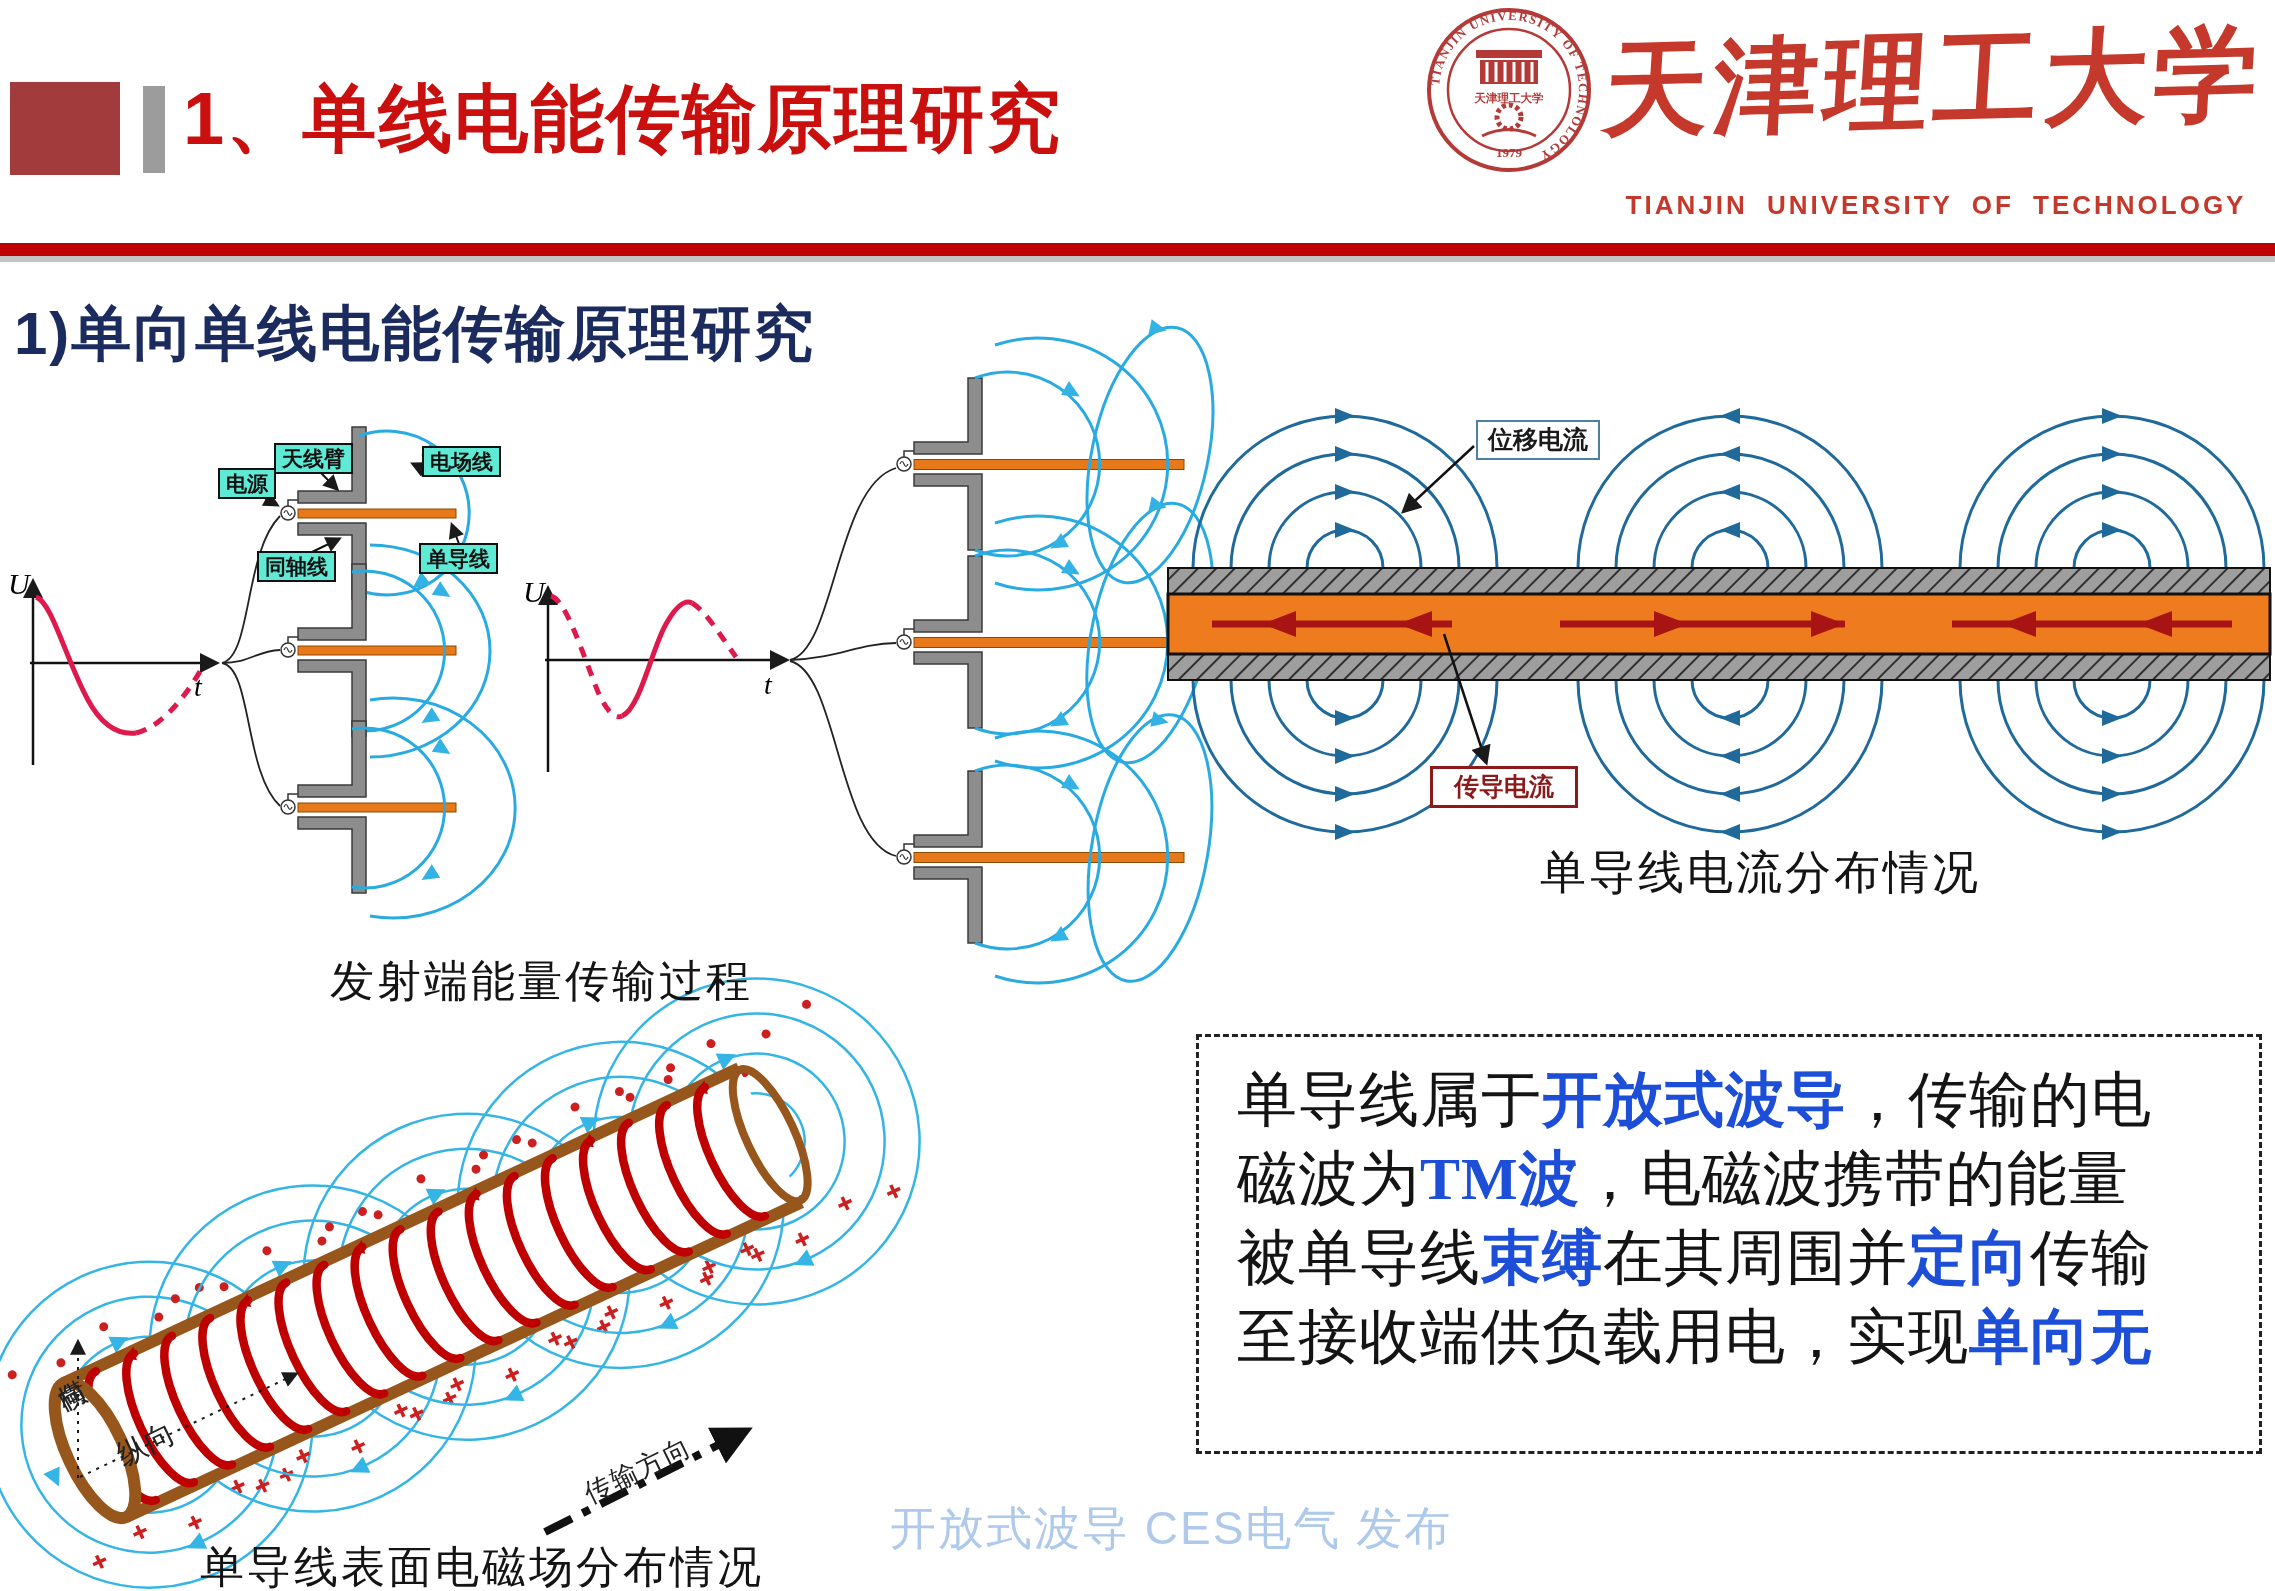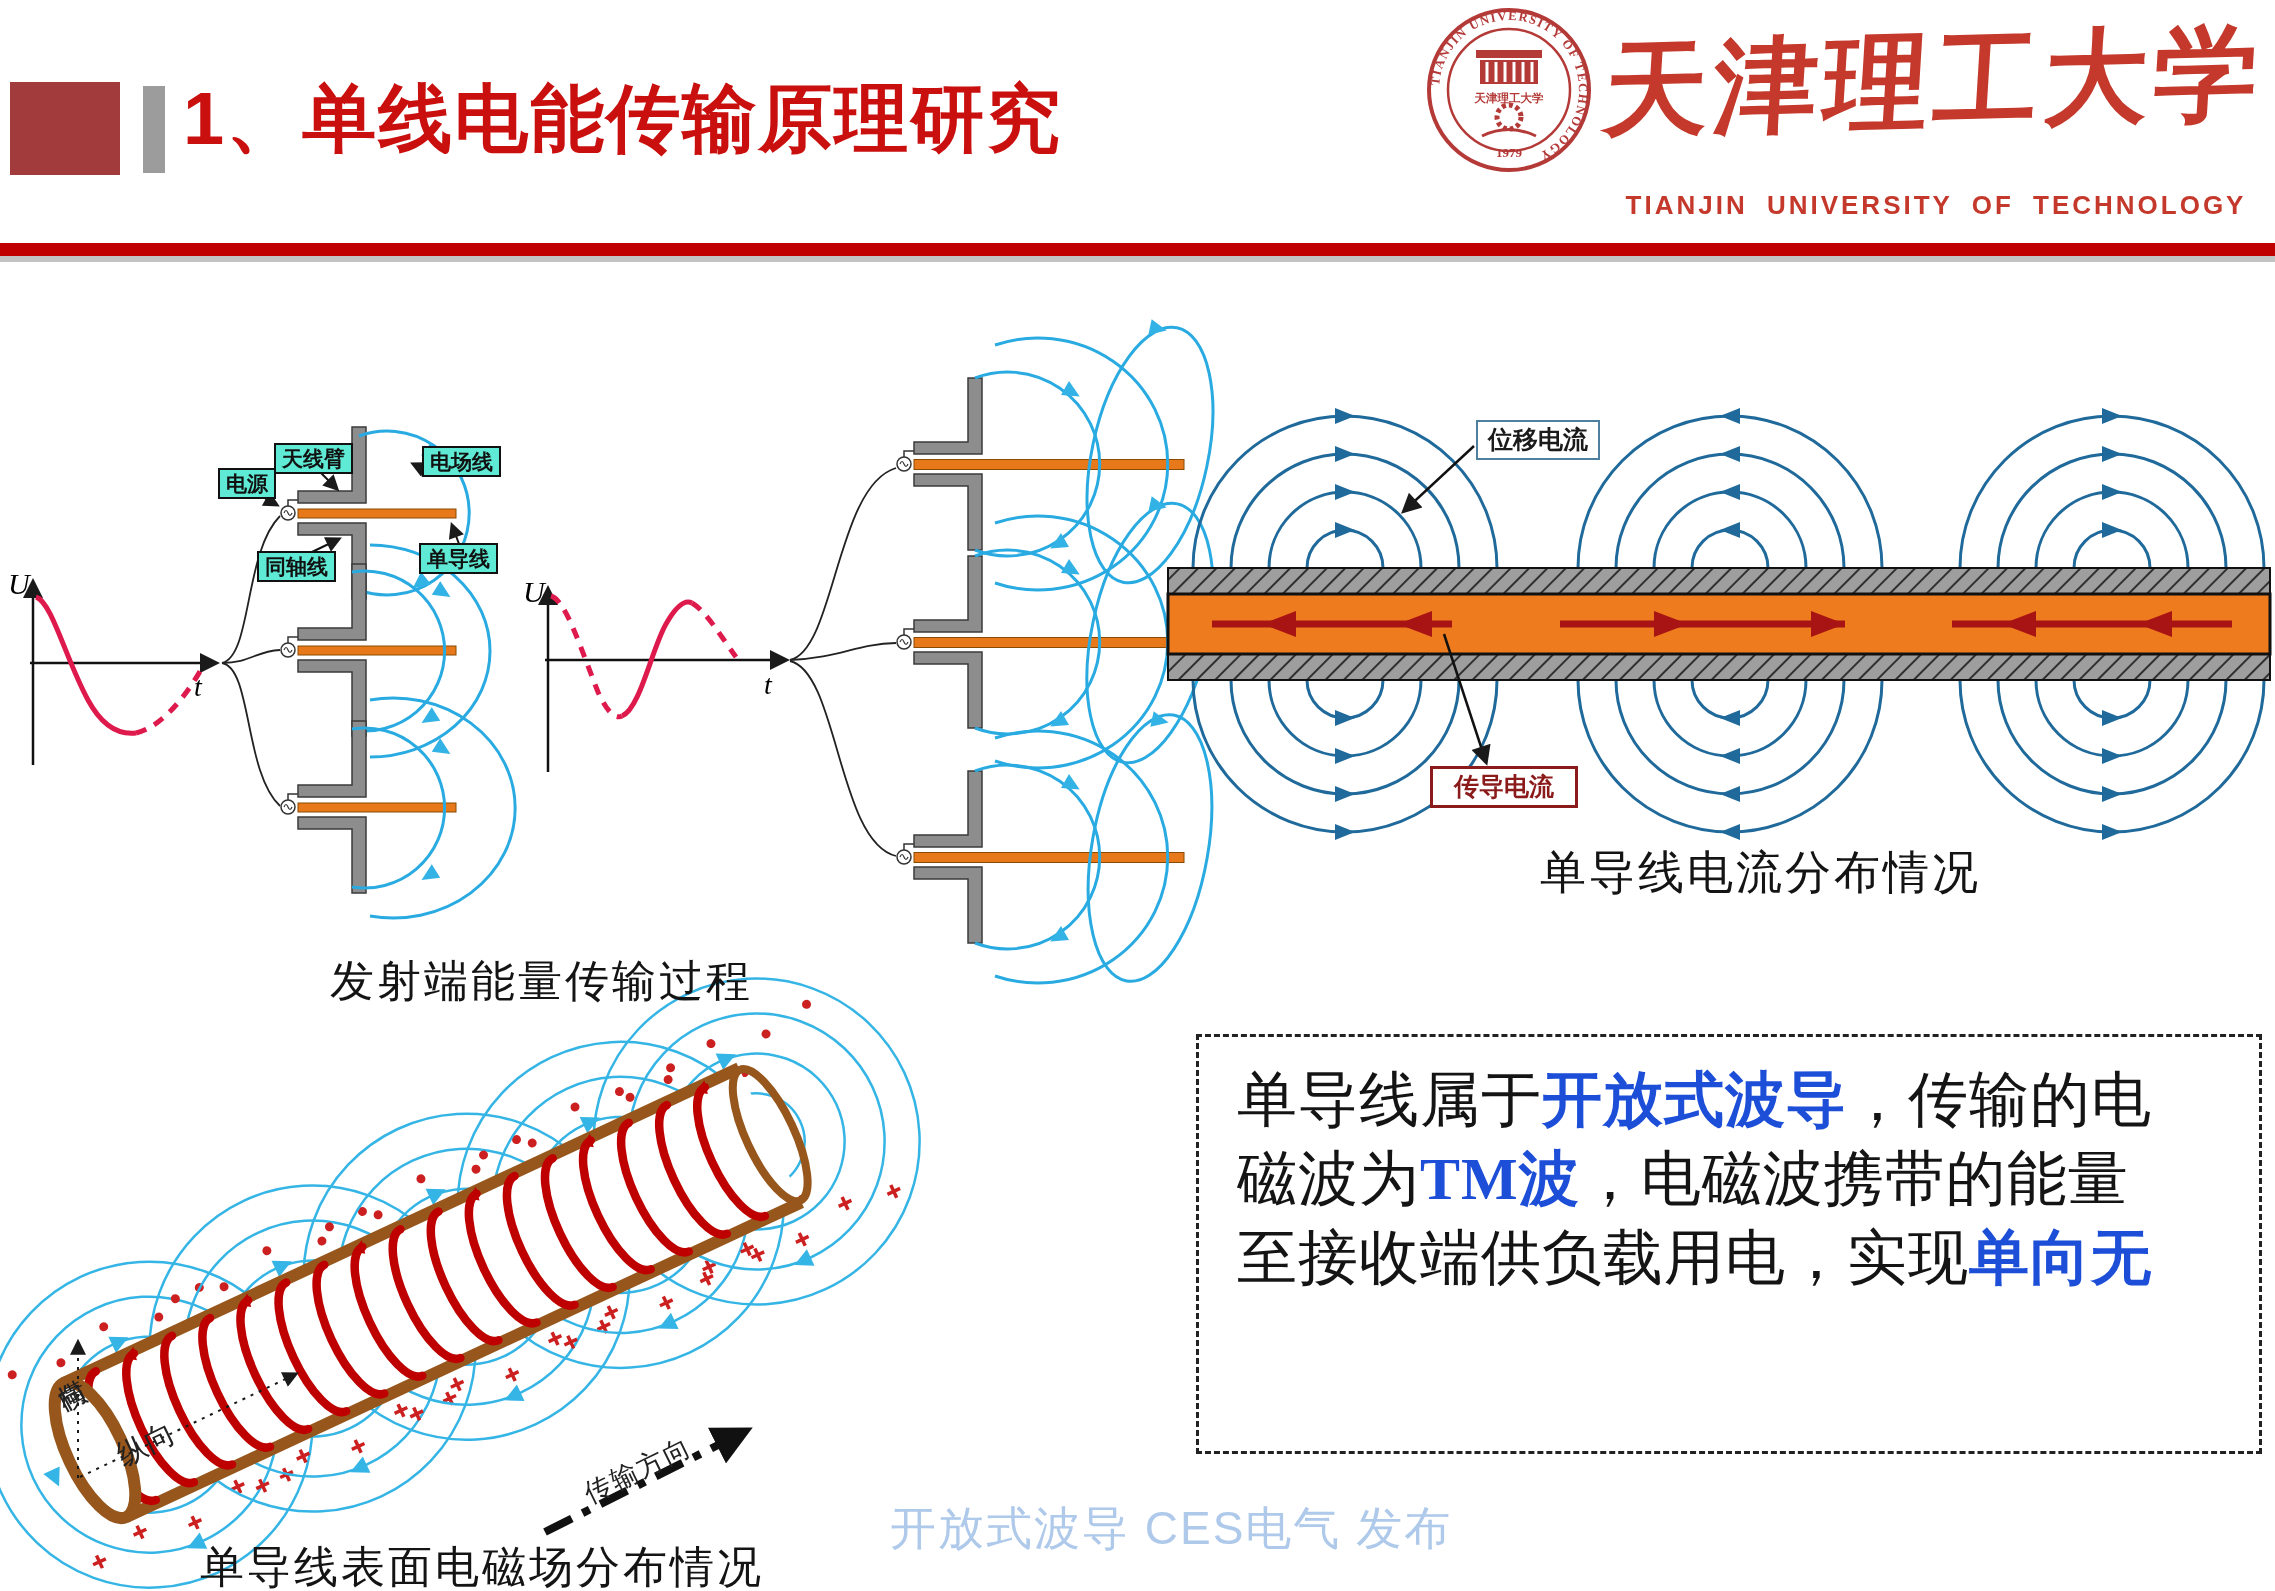--- a/index.html
+++ b/index.html
@@ -68,20 +68,21 @@
         <line x1="112" y1="58" x2="112" y2="78"></line>
     </g>
     <text x="89" y="98" font-size="11.5" fill="#B43A38" text-anchor="middle" font-weight="bold">天津理工大学</text>
     <circle cx="89" cy="113" r="12" fill="none" stroke="#B43A38" stroke-width="5" stroke-dasharray="4 3"></circle>
     <path d="M62,132 Q89,119 116,132" fill="none" stroke="#B43A38" stroke-width="3"></path>
     <text x="89" y="153" font-size="13" fill="#B43A38" text-anchor="middle" font-weight="bold">1979</text>
   </svg>
   <div class="abs calli">天津理工大学</div>
   <div class="abs uni-en">TIANJIN UNIVERSITY OF TECHNOLOGY</div>
 
+  <div class="abs heading">1)单向单线电能传输原理研究</div>
 
   <svg class="abs" style="left:0;top:0;" width="2275" height="1591" viewBox="0 0 2275 1591">
     <defs>
       <marker id="mA" viewBox="0 0 10 10" refX="8" refY="5" markerWidth="9" markerHeight="8" orient="auto-start-reverse">
         <path d="M0,0 L10,5 L0,10 Z" fill="#1a1a1a"></path>
       </marker>
       <marker id="mB" viewBox="0 0 10 10" refX="7" refY="5" markerWidth="5" markerHeight="5" orient="auto-start-reverse">
         <path d="M0,0 L10,5 L0,10 Z" fill="#111"></path>
       </marker>
       <pattern id="hatch" patternUnits="userSpaceOnUse" width="13" height="13" patternTransform="rotate(45)">
@@ -425,18 +426,19 @@
 
   <div class="abs cyl-lab lab-transverse">横向</div>
   <div class="abs cyl-lab lab-longitudinal">纵向</div>
   <div class="abs cyl-lab lab-direction">传输方向</div>
   <div class="abs cap cap-surface">单导线表面电磁场分布情况</div>
 
   <div class="abs note-box">
     <div>
         <div class="note-line"><span>单导线属于</span><span class="red">开放式波导</span><span>，传输的电</span></div>
         <div class="note-line"><span>磁波为</span><span class="red">TM波</span><span>，电磁波携带的能量</span></div>
+        <div class="note-line"><span>被单导线</span><span class="red">束缚</span><span>在其周围并</span><span class="red">定向</span><span>传输</span></div>
         <div class="note-line"><span>至接收端供负载用电，实现</span><span class="red">单向无</span></div>
       </div>
   </div>
 
   <div class="abs watermark">开放式波导 CES电气 发布</div>
 </div>
 
 </body></html>

